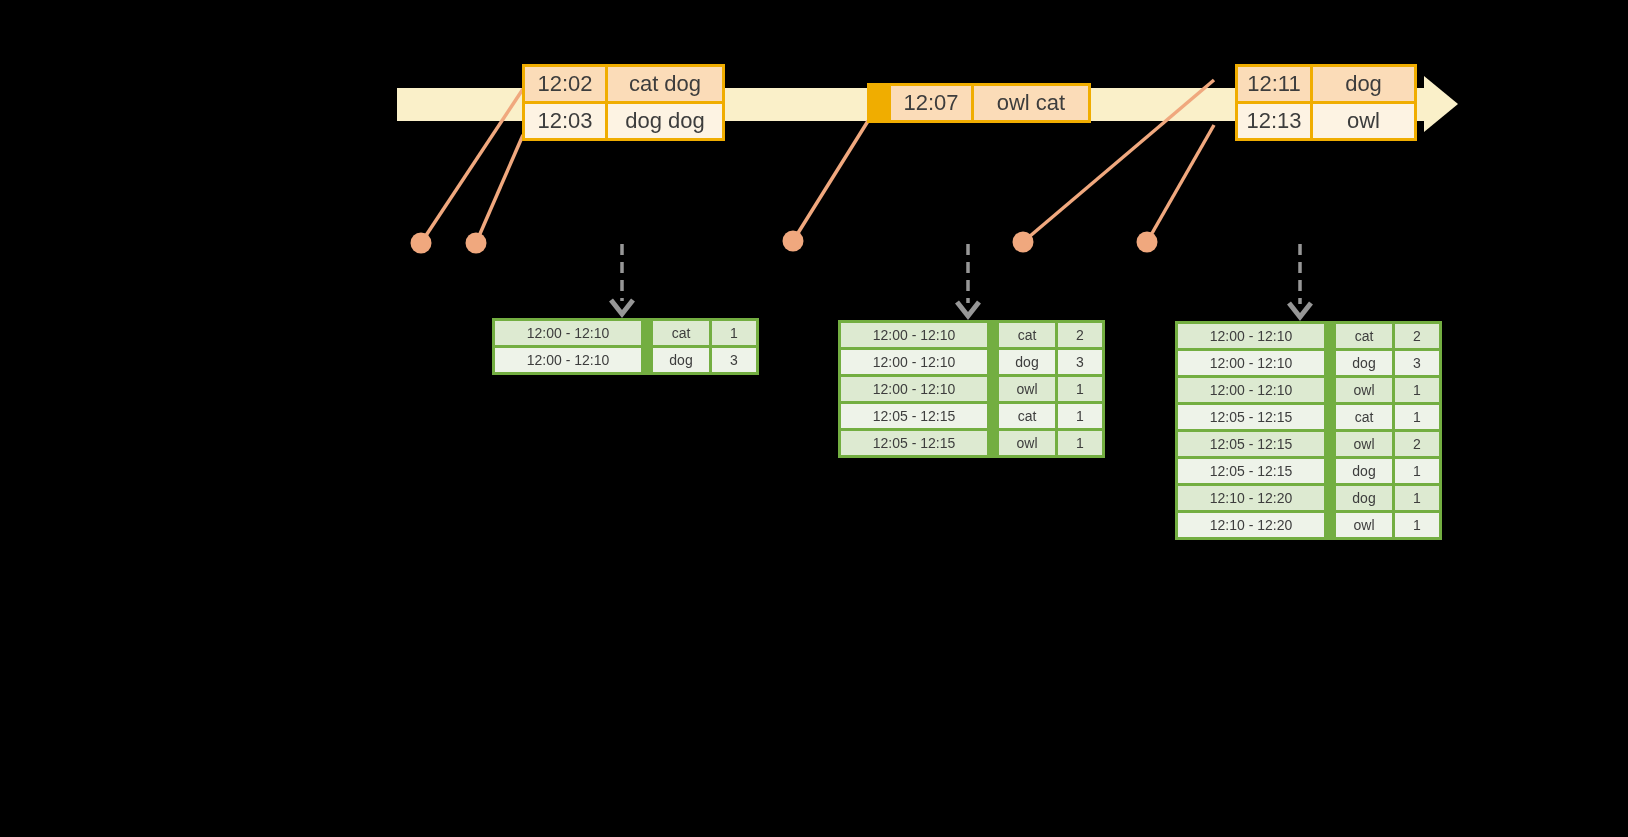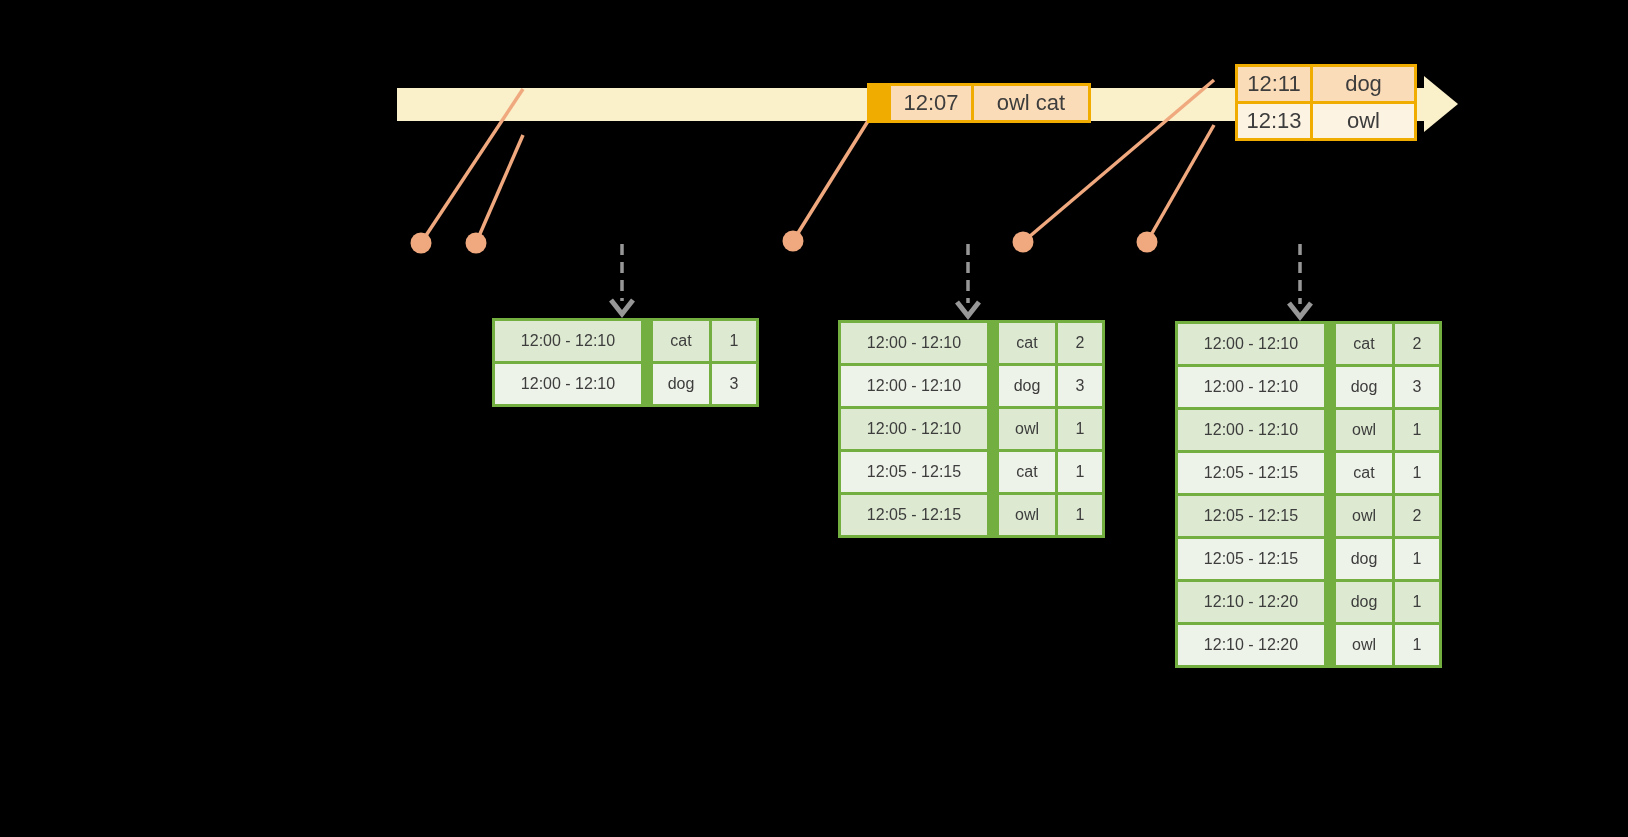--- a/index.html
+++ b/index.html
@@ -47,21 +47,21 @@
   .etable{background:var(--event-border);}
   .etable .cell{height:34px;font-size:22px;background:var(--event-row);}
   .etable .drow:nth-of-type(odd) .cell{background:var(--event-row-alt);}
   .etable .cell.time{width:80px;}
   .etable .cell.words{width:114px;}
   .etable.narrow .cell.time{width:72px;}
   .etable.narrow .cell.words{width:101px;}
 
   
   .rtable{background:var(--result-border);}
-  .rtable .cell{height:40px;font-size:16px;background:var(--result-row);}
+  .rtable .cell{height:24px;font-size:14px;background:var(--result-row);}
   .rtable .drow:nth-of-type(odd) .cell{background:var(--result-row-alt);}
   .rtable .cell.window{width:146px;}
   .rtable .cell.word{width:56px;margin-left:9px;}
   .rtable .cell.count{width:44px;}
 </style>
 </head>
 <body>
 
 <div class="canvas">
 
@@ -89,20 +89,32 @@
     <g stroke="var(--arrow)" stroke-width="3.5" fill="none">
       <line x1="622" y1="244" x2="622" y2="301" stroke-dasharray="11 7"></line>
       <polyline points="611,300 622,314 633,300" stroke-width="5"></polyline>
       <line x1="968" y1="244" x2="968" y2="303" stroke-dasharray="11 7"></line>
       <polyline points="957,302 968,316 979,302" stroke-width="5"></polyline>
       <line x1="1300" y1="244" x2="1300" y2="304" stroke-dasharray="11 7"></line>
       <polyline points="1289,303 1300,317 1311,303" stroke-width="5"></polyline>
     </g>
   </svg>
 
+  <div class="dtable etable" style="left:522px;top:64px;">
+
+      <div class="drow">
+        <div class="cell time">12:02</div>
+        <div class="cell words">cat dog</div>
+      </div>
+
+      <div class="drow">
+        <div class="cell time">12:03</div>
+        <div class="cell words">dog dog</div>
+      </div>
+    </div>
 
   <div class="dtable etable" style="left:867px;top:83px;padding-left:24px;">
 
       <div class="drow">
         <div class="cell time">12:07</div>
         <div class="cell words">owl cat</div>
       </div>
     </div>
 
   <div class="dtable etable narrow" style="left:1213px;top:64px;margin-left:22px;">

